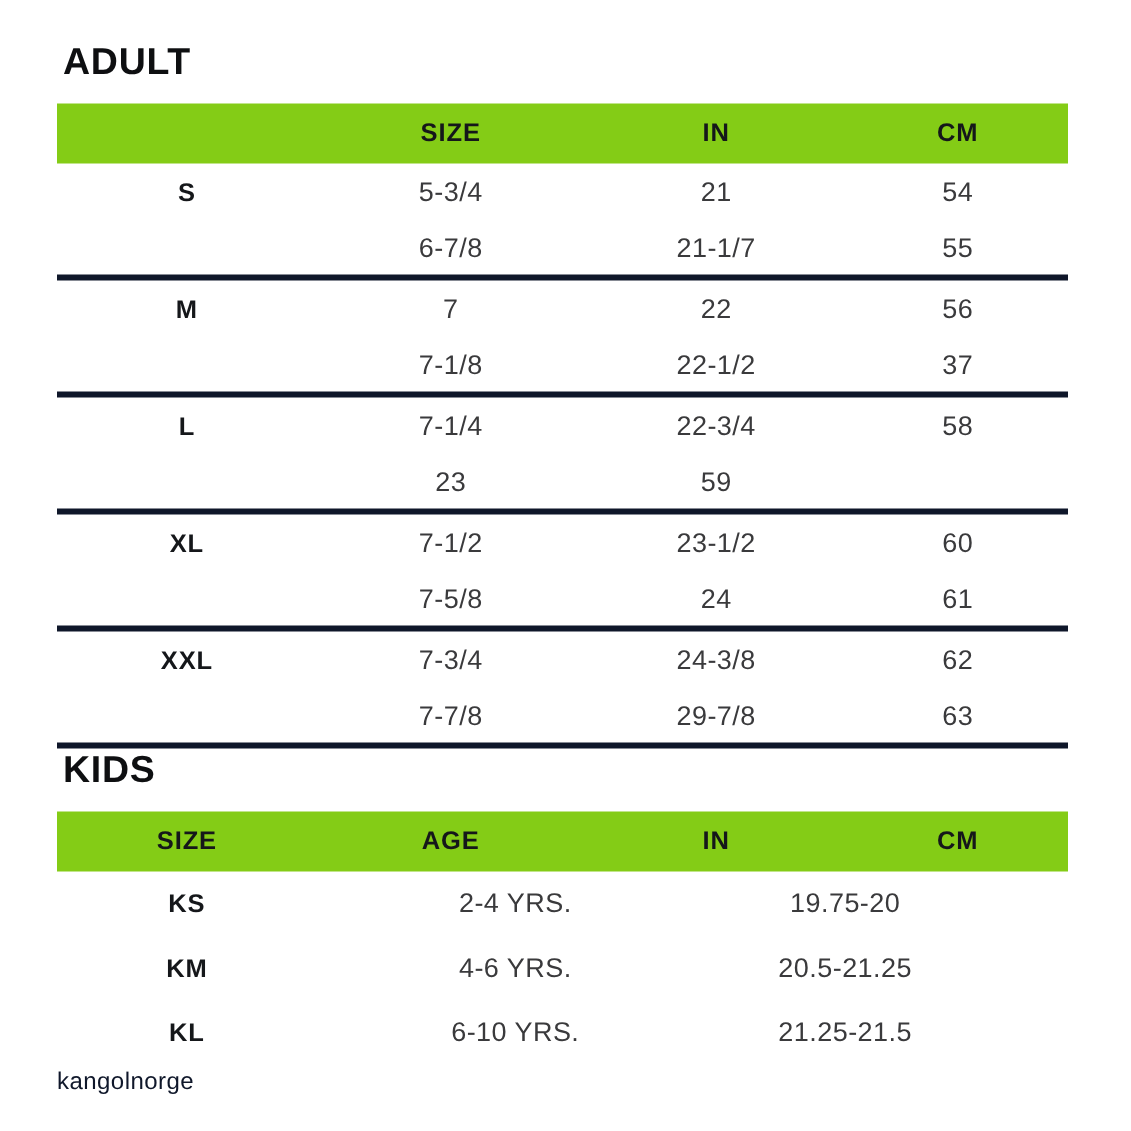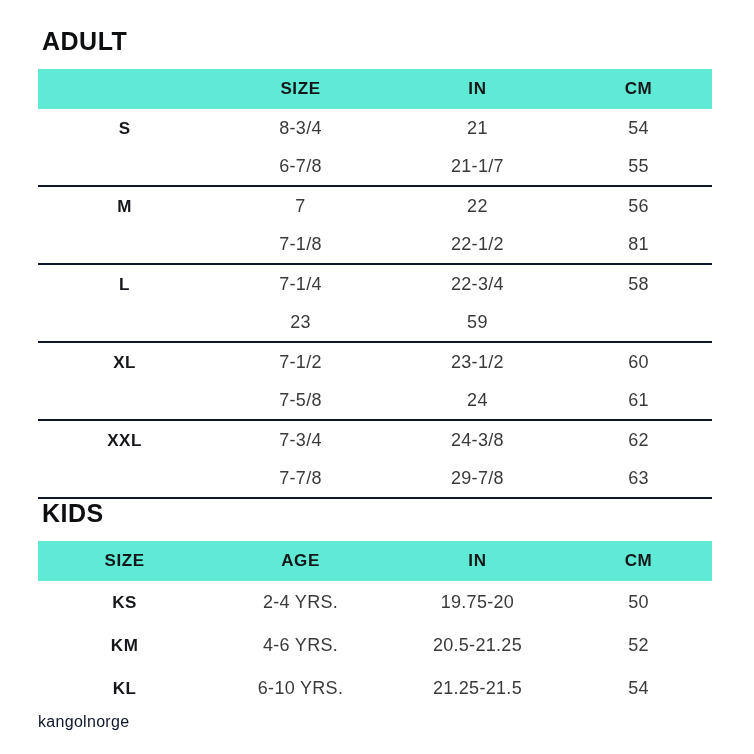--- a/index.html
+++ b/index.html
@@ -22,40 +22,40 @@
 
   .size-table { width: 100%; }
 
   .row {
     display: grid;
     grid-template-columns: 25.7% 26.5% 26% 21.8%;
     align-items: center;
     height: 39px;
   }
   .row.header {
-    background: #5eead4;
+    background: #84cc16;
     height: 40px;
   }
-  .row.kids-row { height: 43px; }
+  .row.kids-row { height: 43px; gap: 43px; }
 
   .cell {
     text-align: center;
     font-size: 18px;
     font-weight: 400;
     color: #3a3a3c;
     letter-spacing: 0.3px;
   }
   .cell.head, .cell.label {
     font-size: 17px;
     font-weight: 700;
     letter-spacing: 0.6px;
     color: #15171a;
   }
 
-  .group-end { border-bottom: 2px solid #0f172a; }
+  .group-end { border-bottom: 4px solid #0f172a; }
 
   .brand-footer {
     text-align: left;
     margin-top: 3px;
     font-size: 16px;
     letter-spacing: 0.3px;
     color: #0f172a;
   }
 </style>
 </head>
@@ -68,42 +68,42 @@
   <div class="size-table">
     <div class="row header">
       <div class="cell head"></div>
       <div class="cell head">SIZE</div>
       <div class="cell head">IN</div>
       <div class="cell head">CM</div>
     </div>
 
     <div class="row">
       <div class="cell label">S</div>
-      <div class="cell">8-3/4</div>
+      <div class="cell">5-3/4</div>
       <div class="cell">21</div>
       <div class="cell">54</div>
     </div>
     <div class="row group-end">
       <div class="cell label"></div>
       <div class="cell">6-7/8</div>
       <div class="cell">21-1/7</div>
       <div class="cell">55</div>
     </div>
 
     <div class="row">
       <div class="cell label">M</div>
       <div class="cell">7</div>
       <div class="cell">22</div>
       <div class="cell">56</div>
     </div>
     <div class="row group-end">
       <div class="cell label"></div>
       <div class="cell">7-1/8</div>
       <div class="cell">22-1/2</div>
-      <div class="cell">81</div>
+      <div class="cell">37</div>
     </div>
 
     <div class="row">
       <div class="cell label">L</div>
       <div class="cell">7-1/4</div>
       <div class="cell">22-3/4</div>
       <div class="cell">58</div>
     </div>
     <div class="row group-end">
       <div class="cell label"></div>

